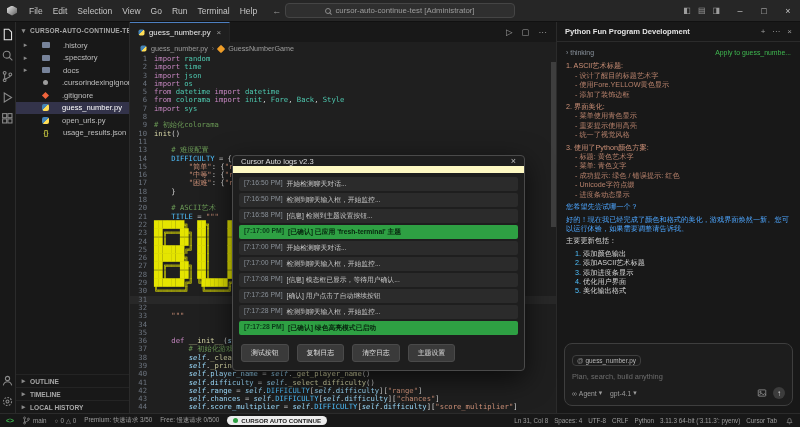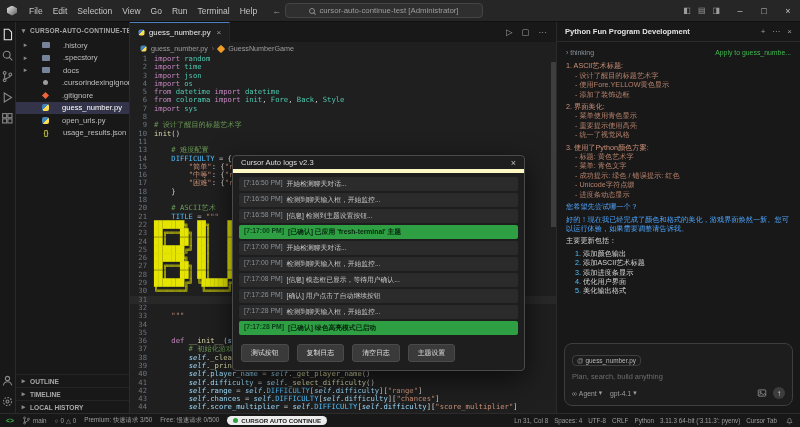--- a/index.html
+++ b/index.html
@@ -7,21 +7,21 @@
     font-family:"Liberation Sans",sans-serif; color:#cccccc; }
 
   
   .titlebar { height:22px; background:#262626; display:flex; align-items:center;
     border-bottom:1px solid #111; position:relative; z-index:30; }
   .logo { width:10px; height:10px; margin:0 7px; background:linear-gradient(135deg,#e8e8e8,#5a5a5a);
     clip-path:polygon(50% 0,100% 28%,100% 72%,50% 100%,0 72%,0 28%); }
   .menus { display:flex; font-size:8.5px; color:#c5c5c5; }
   .menus span { padding:2px 5px; border-radius:3px; cursor:default; }
   .nav-arrows { display:flex; gap:8px; margin-left:10px; color:#9d9d9d; font-size:9px; }
-  .search-box { position:absolute; left:285px; top:3px; width:198px; height:15px; background:#2f2f2f;
+  .search-box { position:absolute; left:285px; top:3px; width:230px; height:15px; background:#2f2f2f;
     border:1px solid #454545; border-radius:4px; font-size:7.8px; color:#9d9d9d;
     display:flex; align-items:center; justify-content:center; gap:4px; }
   .mag { width:6px; height:6px; border:1px solid #8a8a8a; border-radius:50%; position:relative; flex:none; }
   .mag::after { content:''; position:absolute; width:3px; height:1px; background:#8a8a8a;
     right:-2px; bottom:-1px; transform:rotate(45deg); }
   .tb-right { margin-left:auto; display:flex; align-items:center; }
   .layout-icons { display:flex; gap:7px; color:#9d9d9d; font-size:8px; margin-right:8px; }
   .wc { width:24px; height:22px; display:flex; align-items:center; justify-content:center;
     font-size:9px; color:#c5c5c5; }
 
@@ -77,21 +77,21 @@
   .tk.kw{color:#c586c0} .tk.mod{color:#4ec9b0} .tk.fn{color:#dcdcaa} .tk.str{color:#ce9178}
   .tk.num{color:#b5cea8} .tk.cm{color:#6a9955} .tk.var{color:#9cdcfe} .tk.const{color:#4fc1ff}
   .tk.pl{color:#d4d4d4} .tk.art{color:#e5e500; font-weight:bold} .tk.selfi{color:#9cdcfe; font-style:italic}
   .vscroll { position:absolute; right:0; top:0; width:5px; height:100%; }
   .vscroll .thumb { position:absolute; top:2%; height:46%; width:100%; background:rgba(121,121,121,.35); }
 
   
   .dialog { position:absolute; left:232px; top:155px; width:293px; background:#1e1e1e;
     border:1px solid #4a4a4a; border-radius:4px; box-shadow:0 8px 28px rgba(0,0,0,.65); z-index:20; }
   .dlg-header { height:17px; display:flex; align-items:center; padding:0 8px; color:#dcdcdc;
-    font-size:7.6px; border-bottom:4px solid #fef9c3; }
+    font-size:7.6px; border-bottom:7px solid #fef9c3; }
   .dlg-close { margin-left:auto; color:#bdbdbd; font-size:9px; }
   .dlg-logs { padding:4px 6px; display:flex; flex-direction:column; gap:2px; }
   .log-row { background:#2b2b2b; border-radius:2px; padding:2px 5px; color:#c8c8c8;
     display:flex; gap:4px; font-size:6.8px; white-space:nowrap; overflow:hidden; }
   .log-row .lt { color:#8a9199; flex:none; }
   .log-row.green { background:#2ea043; color:#07250e; font-weight:bold; }
   .log-row.green .lt { color:#0b3d1a; }
   .dlg-buttons { display:flex; gap:8px; padding:5px 8px 8px; }
   .dlg-btn { background:#3a3a3a; border:1px solid #4a4a4a; border-radius:3px; color:#e0e0e0;
     padding:3px 9px; font-size:6.9px; cursor:default; }
@@ -309,21 +309,21 @@
     <div class="code">
       <div>
           <div class="code-line"><span class="ln">1</span><span class="lc"><span class="tk kw">import</span><span class="tk pl"> </span><span class="tk mod">random</span></span></div>
           <div class="code-line"><span class="ln">2</span><span class="lc"><span class="tk kw">import</span><span class="tk pl"> </span><span class="tk mod">time</span></span></div>
           <div class="code-line"><span class="ln">3</span><span class="lc"><span class="tk kw">import</span><span class="tk pl"> </span><span class="tk mod">json</span></span></div>
           <div class="code-line"><span class="ln">4</span><span class="lc"><span class="tk kw">import</span><span class="tk pl"> </span><span class="tk mod">os</span></span></div>
           <div class="code-line"><span class="ln">5</span><span class="lc"><span class="tk kw">from</span><span class="tk pl"> </span><span class="tk mod">datetime</span><span class="tk pl"> </span><span class="tk kw">import</span><span class="tk pl"> </span><span class="tk mod">datetime</span></span></div>
           <div class="code-line"><span class="ln">6</span><span class="lc"><span class="tk kw">from</span><span class="tk pl"> </span><span class="tk mod">colorama</span><span class="tk pl"> </span><span class="tk kw">import</span><span class="tk pl"> </span><span class="tk mod">init</span><span class="tk pl">, </span><span class="tk mod">Fore</span><span class="tk pl">, </span><span class="tk mod">Back</span><span class="tk pl">, </span><span class="tk mod">Style</span></span></div>
           <div class="code-line"><span class="ln">7</span><span class="lc"><span class="tk kw">import</span><span class="tk pl"> </span><span class="tk mod">sys</span></span></div>
           <div class="code-line"><span class="ln">8</span><span class="lc"></span></div>
-          <div class="code-line"><span class="ln">9</span><span class="lc"><span class="tk cm"># 设计了醒目的标题艺术字</span></span></div>
+          <div class="code-line"><span class="ln">9</span><span class="lc"><span class="tk cm"># 初始化colorama</span></span></div>
           <div class="code-line"><span class="ln">10</span><span class="lc"><span class="tk fn">init</span><span class="tk pl">()</span></span></div>
           <div class="code-line"><span class="ln">11</span><span class="lc"></span></div>
           <div class="code-line"><span class="ln">13</span><span class="lc"><span class="tk cm">    # 难度配置</span></span></div>
           <div class="code-line"><span class="ln">14</span><span class="lc"><span class="tk pl">    </span><span class="tk const">DIFFICULTY</span><span class="tk pl"> = {</span></span></div>
           <div class="code-line"><span class="ln">15</span><span class="lc"><span class="tk pl">        </span><span class="tk str">"简单"</span><span class="tk pl">: {</span><span class="tk str">"range"</span><span class="tk pl">: (</span><span class="tk num">1</span><span class="tk pl">, </span><span class="tk num">50</span><span class="tk pl">), </span><span class="tk str">"chances"</span><span class="tk pl">: </span><span class="tk num">10</span><span class="tk pl">, </span><span class="tk str">"score_multiplier"</span><span class="tk pl">: </span><span class="tk num">1</span><span class="tk pl">},</span></span></div>
           <div class="code-line"><span class="ln">16</span><span class="lc"><span class="tk pl">        </span><span class="tk str">"中等"</span><span class="tk pl">: {</span><span class="tk str">"range"</span><span class="tk pl">: (</span><span class="tk num">1</span><span class="tk pl">, </span><span class="tk num">100</span><span class="tk pl">), </span><span class="tk str">"chances"</span><span class="tk pl">: </span><span class="tk num">8</span><span class="tk pl">, </span><span class="tk str">"score_multiplier"</span><span class="tk pl">: </span><span class="tk num">2</span><span class="tk pl">},</span></span></div>
           <div class="code-line"><span class="ln">17</span><span class="lc"><span class="tk pl">        </span><span class="tk str">"困难"</span><span class="tk pl">: {</span><span class="tk str">"range"</span><span class="tk pl">: (</span><span class="tk num">1</span><span class="tk pl">, </span><span class="tk num">200</span><span class="tk pl">), </span><span class="tk str">"chances"</span><span class="tk pl">: </span><span class="tk num">6</span><span class="tk pl">, </span><span class="tk str">"score_multiplier"</span><span class="tk pl">: </span><span class="tk num">3</span><span class="tk pl">},</span></span></div>
           <div class="code-line"><span class="ln">18</span><span class="lc"><span class="tk pl">    }</span></span></div>
           <div class="code-line"><span class="ln">18</span><span class="lc"></span></div>
           <div class="code-line"><span class="ln">20</span><span class="lc"><span class="tk cm">    # ASCII艺术</span></span></div>

